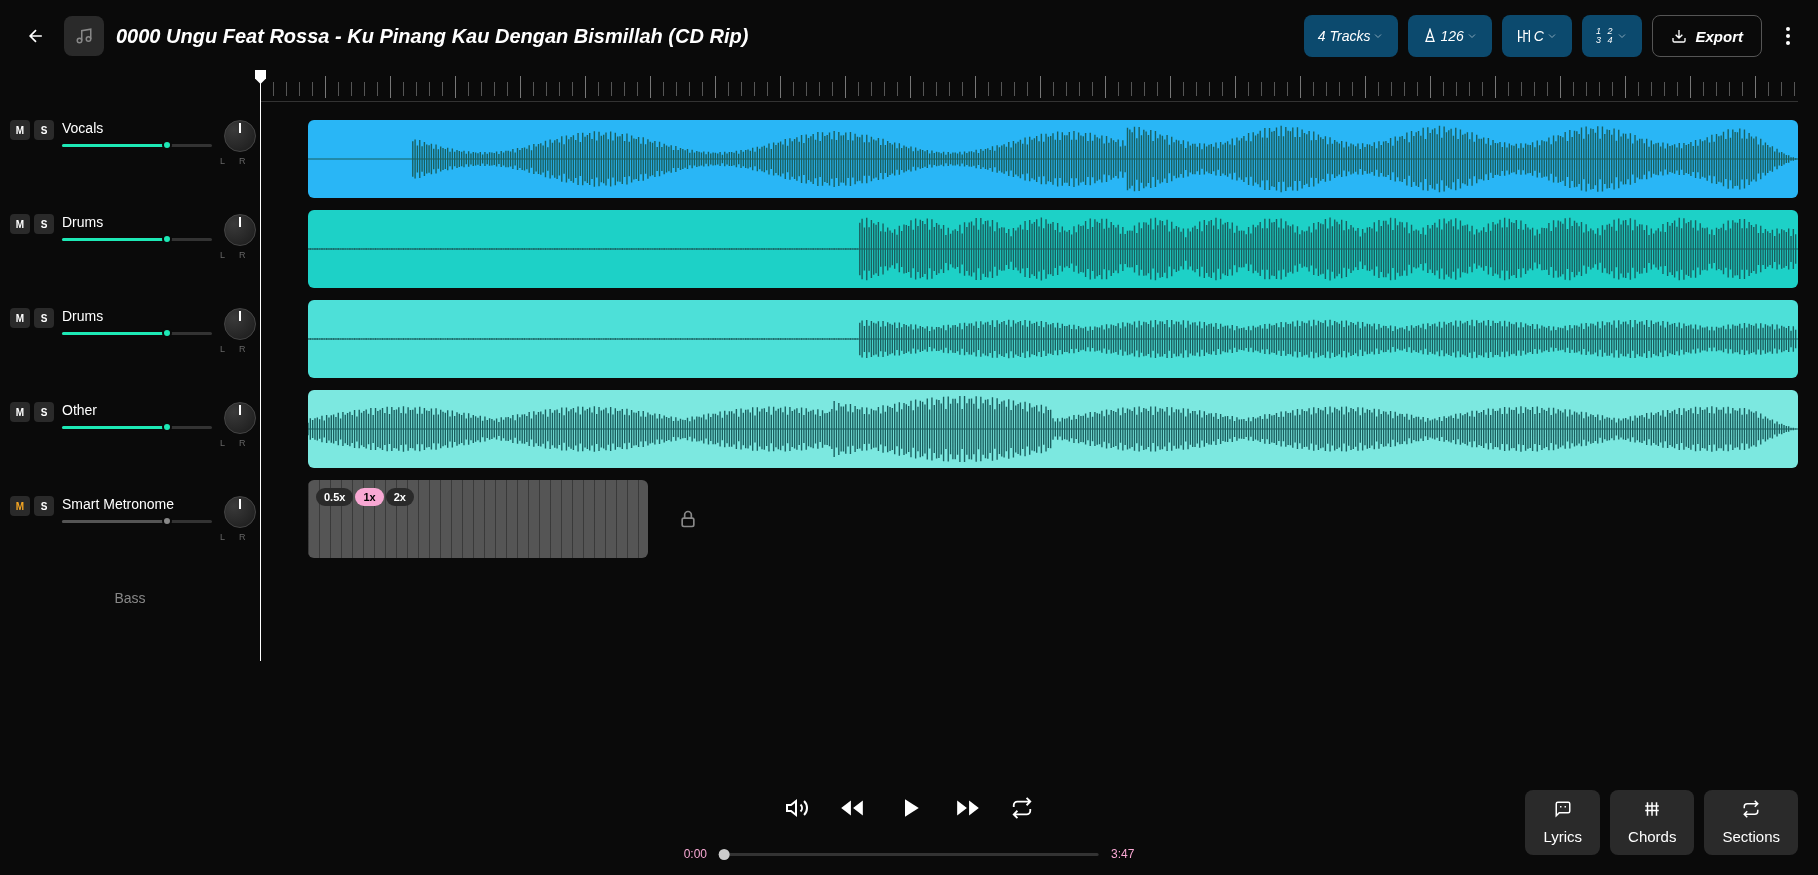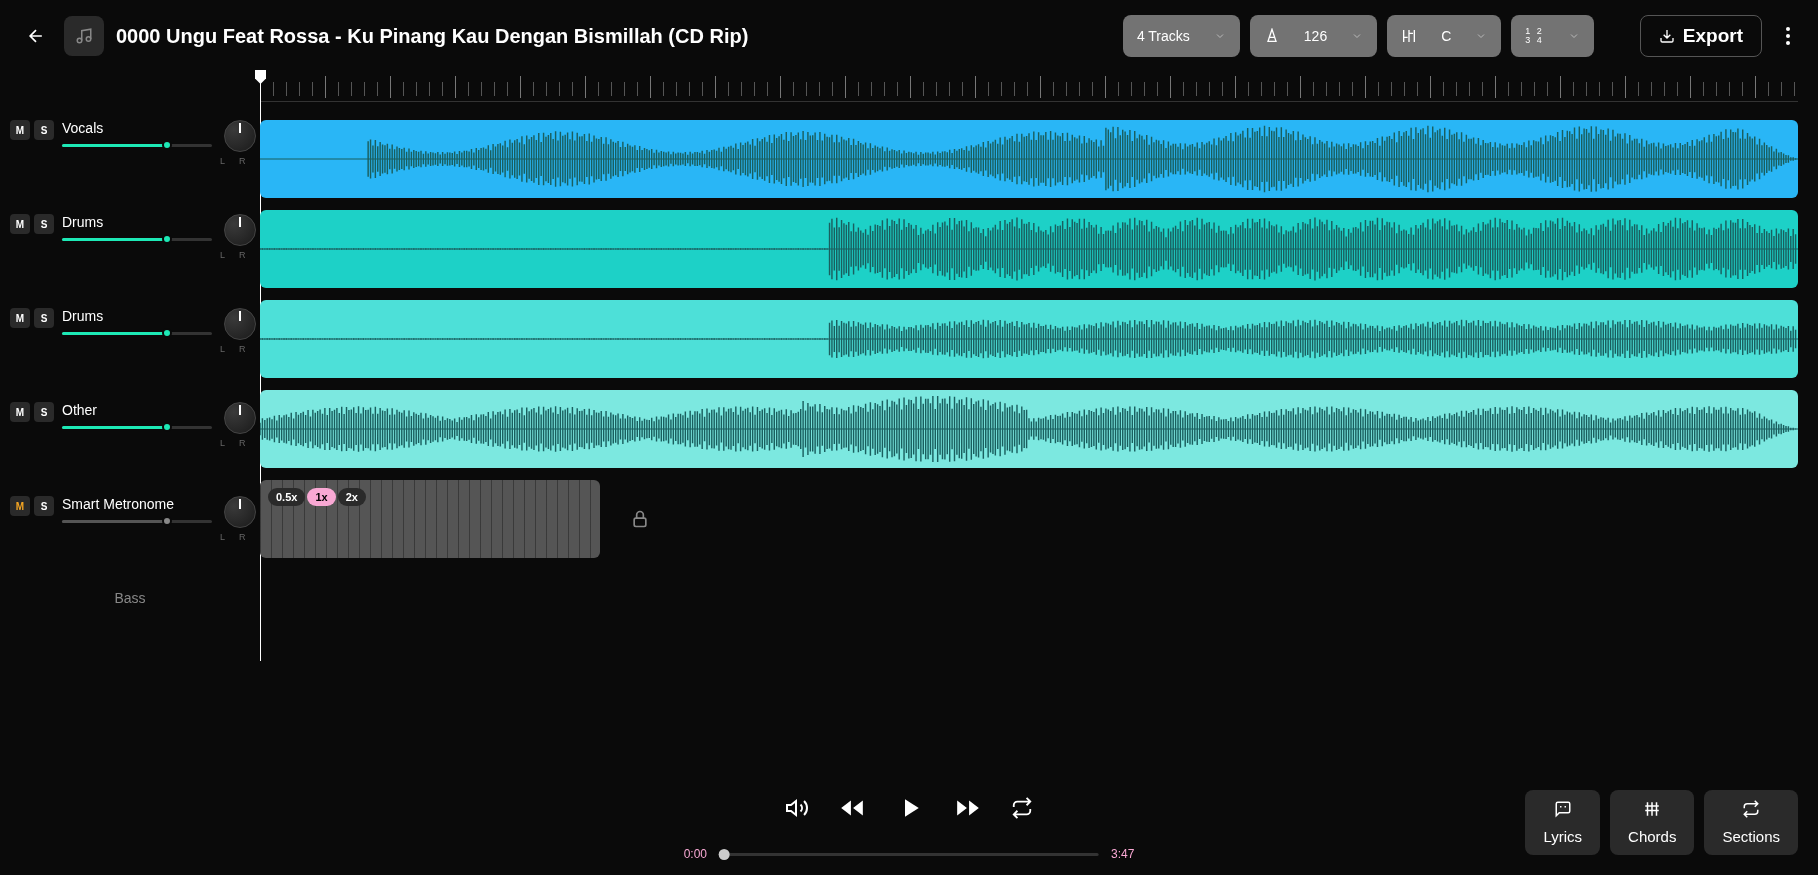--- a/index.html
+++ b/index.html
@@ -12,20 +12,21 @@
   overflow: hidden;
   position: relative;
 }
 
 
 .header {
   display: flex;
   align-items: center;
   padding: 12px 20px;
   height: 72px;
+  font-style: italic;
 }
 .back-btn {
   width: 32px; height: 32px;
   display: flex; align-items: center; justify-content: center;
   cursor: pointer;
 }
 .file-icon-box {
   width: 40px; height: 40px;
   background: #2a2a2a;
   border-radius: 8px;
@@ -36,43 +37,42 @@
   font-size: 20px;
   font-weight: 600;
   flex: 1;
 }
 .header-controls {
   display: flex;
   gap: 10px;
   align-items: center;
 }
 .dropdown {
-  background: #737373;
+  background: #0c4a6e;
   border-radius: 8px;
   padding: 10px 14px;
   display: flex;
   align-items: center;
-  gap: 24px;
+  gap: 2px;
   font-size: 14px;
   cursor: pointer;
   height: 42px;
 }
 .dropdown .chev { opacity: 0.5; }
 .export-btn {
   border: 1px solid #555;
   border-radius: 8px;
   padding: 10px 18px;
   display: flex;
   align-items: center;
   gap: 8px;
-  font-size: 19px;
+  font-size: 15px;
   font-weight: 600;
   cursor: pointer;
   height: 42px;
-  margin-left: 36px;
 }
 .more-btn {
   width: 20px;
   display: flex;
   align-items: center;
   justify-content: center;
   cursor: pointer;
   margin-left: 6px;
 }
 
@@ -205,20 +205,21 @@
   content: '';
   position: absolute;
   top: -2px; left: -5px;
   width: 11px; height: 14px;
   background: #fff;
   clip-path: polygon(0 0, 100% 0, 100% 60%, 50% 100%, 0 60%);
 }
 
 .tracks {
   margin-top: 18px;
+  padding-left: 48px;
 }
 .wave-track {
   height: 78px;
   border-radius: 6px;
   margin-bottom: 12px;
   position: relative;
   overflow: hidden;
 }
 .wave-track svg {
   width: 100%;

